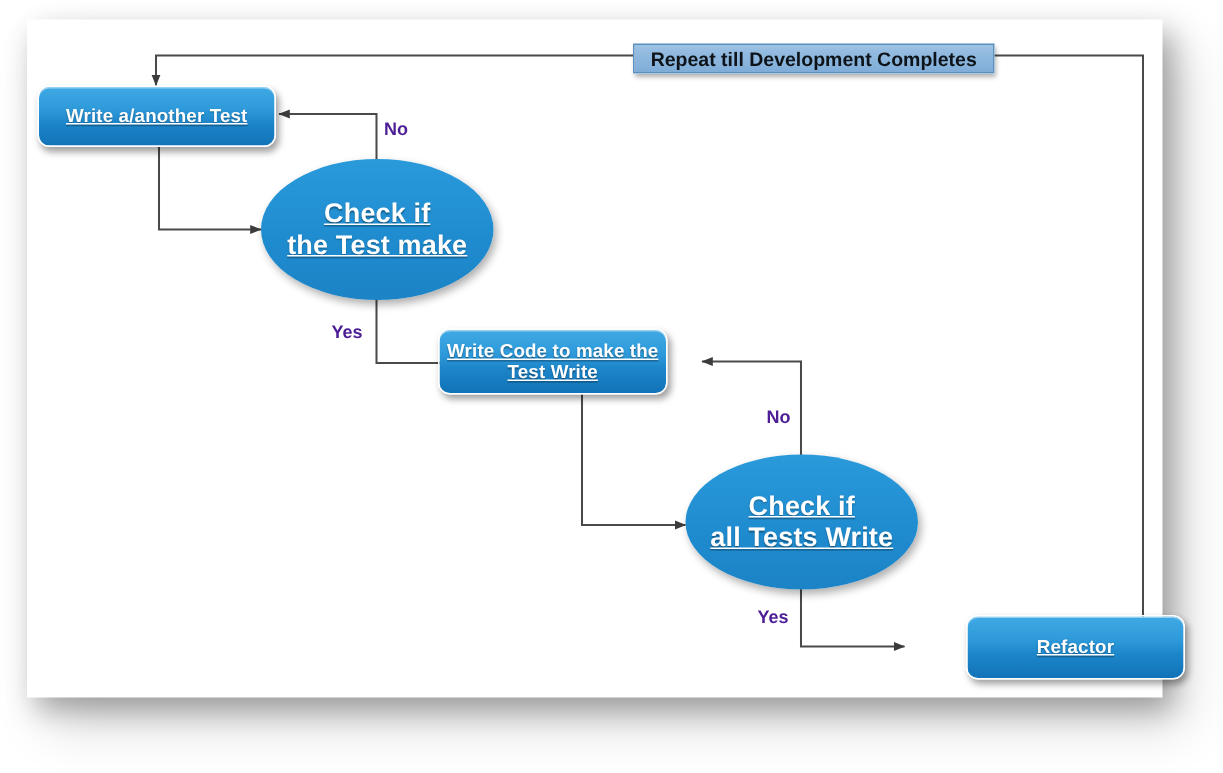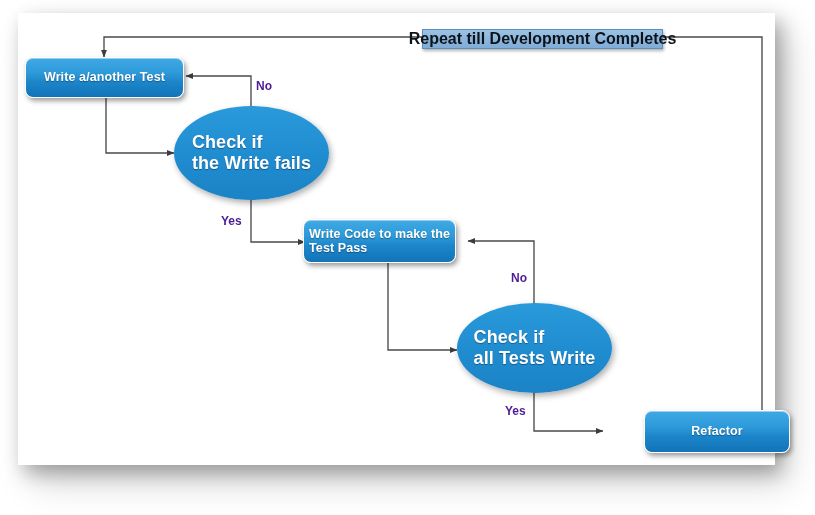--- a/index.html
+++ b/index.html
@@ -44,26 +44,27 @@
     pointer-events: none;
   }
 
   
   .node {
     position: absolute;
     box-sizing: border-box;
     display: flex;
     align-items: center;
     justify-content: center;
-    text-align: left;
+    text-align: center;
     color: #ffffff;
     font-weight: bold;
     letter-spacing: .1px;
     text-shadow: 0 1px 1px rgba(0,0,0,0.35);
     line-height: 1.15;
+    text-decoration: underline;
   }
 
   .proc {
     border-radius: 8px;
     background: linear-gradient(180deg,
                 #3fa9e4 0%,
                 #2e9ada 38%,
                 #1c85c9 62%,
                 #1273b8 100%);
     border: 1px solid #ffffff;
@@ -83,21 +84,21 @@
   
   .note {
     position: absolute;
     box-sizing: border-box;
     display: flex;
     align-items: center;
     justify-content: center;
     background: linear-gradient(180deg, #9dc2e4 0%, #8cb6dd 50%, #7fadd8 100%);
     border: 1px solid #5b8fbe;
     color: #0d1318;
-    font-size: 16px;
+    font-size: 13px;
     font-weight: bold;
     box-shadow: 1px 2px 3px rgba(0,0,0,0.30);
     white-space: nowrap;
   }
 
   
   .edge-label {
     position: absolute;
     font-size: 12px;
     font-weight: bold;
@@ -140,28 +141,28 @@
 
   <div class="note" style="left:422px; top:29px; width:241px; height:20px;">Repeat till Development Completes</div>
 
   <div class="node proc" style="left:25px; top:57px; width:159px; height:41px;">
     <span>Write a/another Test</span>
   </div>
 
   <div class="node decision" style="left:174px; top:106px; width:155px; height:94px;">
     <span>
       <span>Check if</span><br>
-      <span>the Write fails</span>
+      <span>the Test make</span>
     </span>
   </div>
 
-  <div class="node proc" style="left:303px; top:219px; width:153px; height:44px;">
+  <div class="node proc" style="left:292px; top:219px; width:153px; height:44px;">
     <span>
       <span>Write Code to make the</span><br>
-      <span>Test Pass</span>
+      <span>Test Write</span>
     </span>
   </div>
 
   <div class="node decision" style="left:457px; top:303px; width:155px; height:90px;">
     <span>
       <span>Check if</span><br>
       <span>all Tests Write</span>
     </span>
   </div>
 

